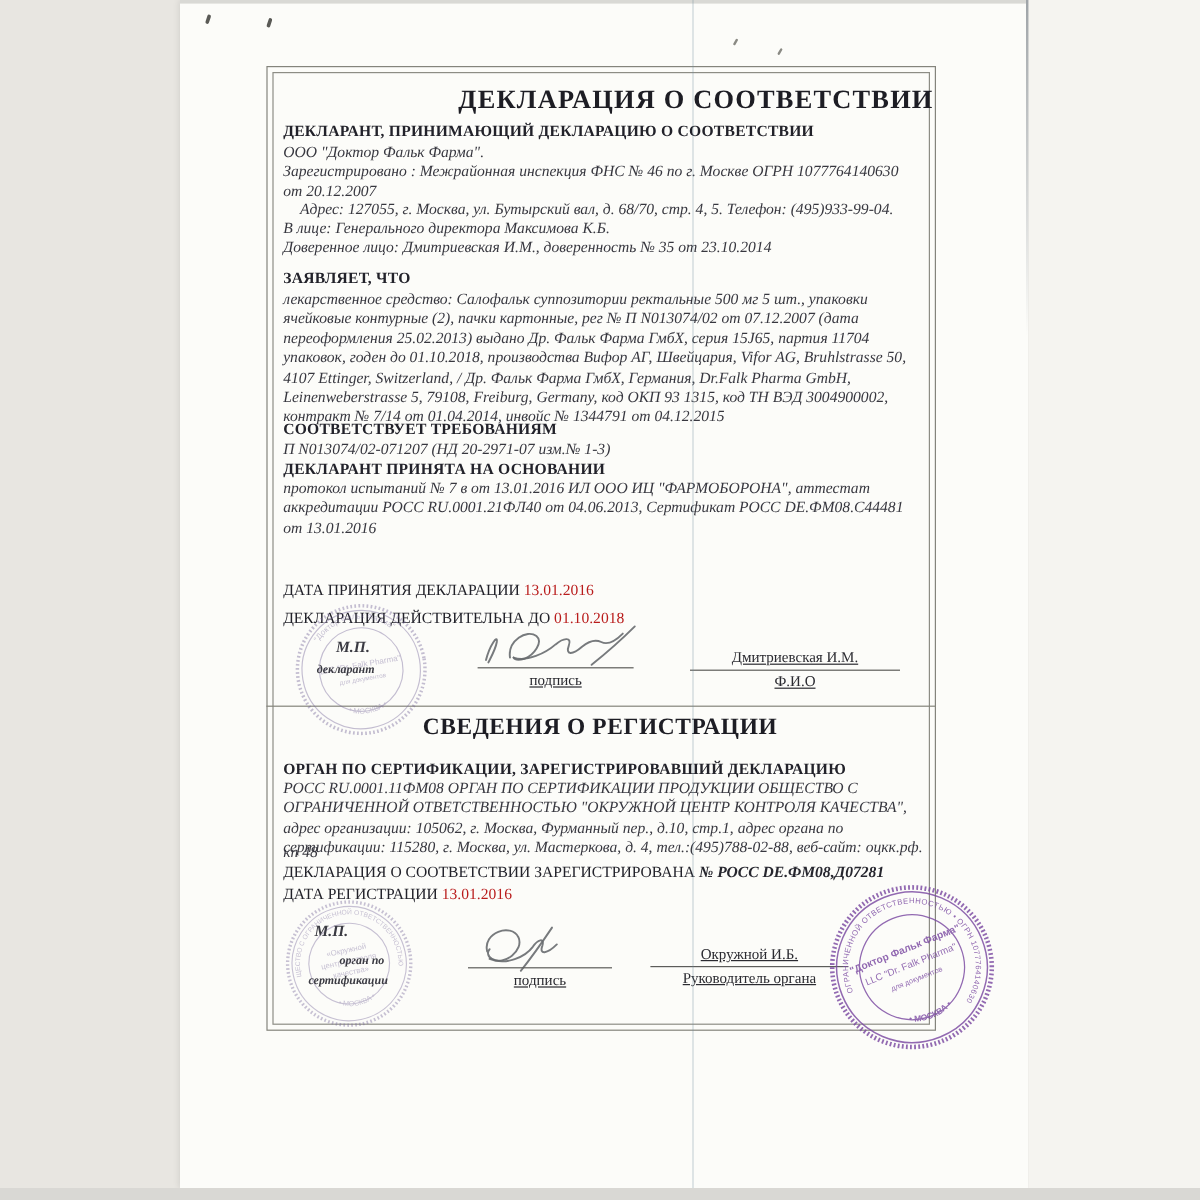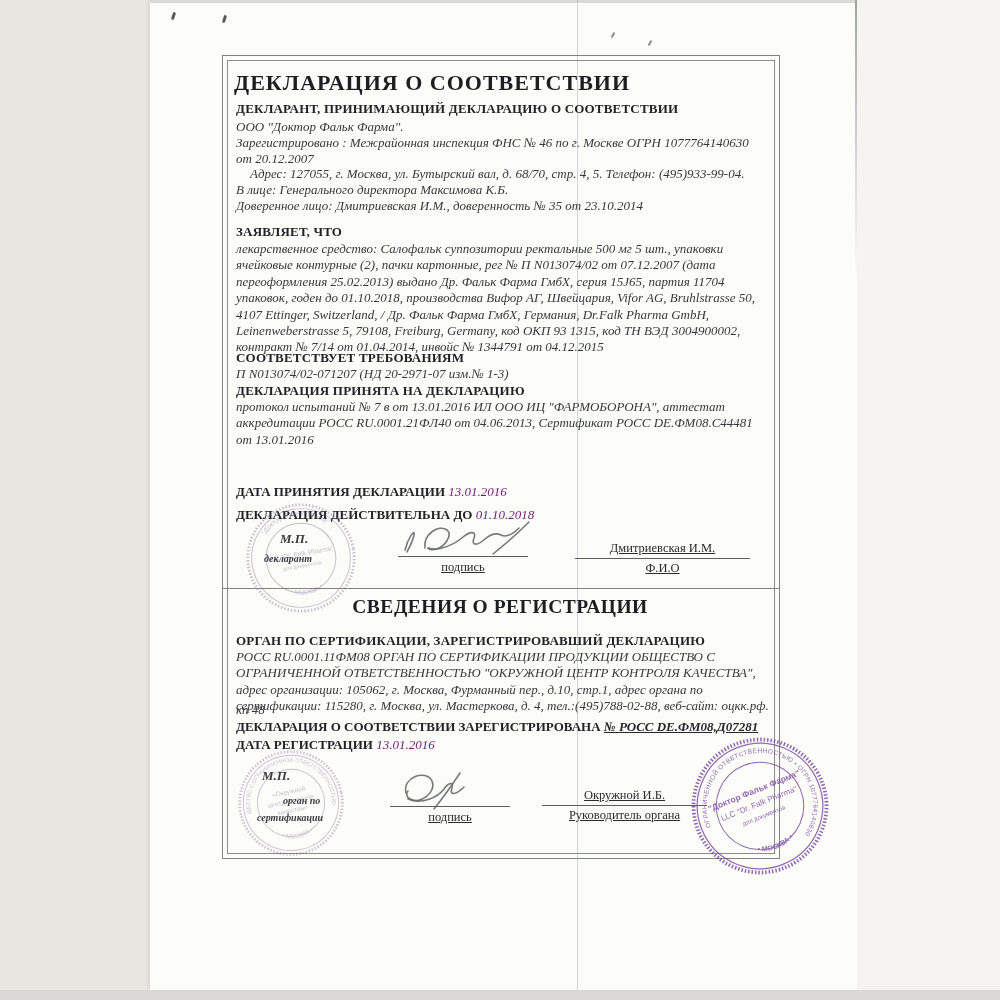--- a/index.html
+++ b/index.html
@@ -18,32 +18,32 @@
   .bg-bottom{left:0;top:990px;width:1000px;height:10px;background:#d9d8d4;}
   .scan-top{left:150px;top:0;width:706px;height:3px;background:#c2c1bc;opacity:.6;}
   .paper-edge-right{left:855px;top:0;width:2px;height:280px;
     background:linear-gradient(#9fa4a8,rgba(160,165,170,0));}
   .fold-line{left:577px;top:0;width:1px;height:990px;background:rgba(110,140,155,.35);}
 
   .box-outer{left:222px;top:55px;width:556px;height:802px;border:1px solid #84847c;}
   .box-inner{left:227px;top:60px;width:546px;height:792px;border:1px solid #8d8d85;}
   .divider{left:222px;top:588px;width:558px;height:1px;background:#84847c;}
 
-  .title{left:222px;top:70px;width:556px;text-align:left;
-    font-size:22px;font-weight:bold;letter-spacing:1px;color:#1d1d24;padding-left:12px;}
+  .title{left:222px;top:70px;width:556px;text-align:right;
+    font-size:22px;font-weight:bold;letter-spacing:1px;color:#1d1d24;}
   .reg-title{left:222px;top:596px;width:556px;text-align:center;
     font-size:19.5px;font-weight:bold;letter-spacing:.5px;color:#1d1d24;}
 
   .h{font-size:13px;font-weight:bold;color:#22222a;letter-spacing:.2px;}
   .it{font-size:13px;font-style:italic;color:#37373f;line-height:16.4px;}
   .blk{width:530px;}
   .lbl-line{font-size:13px;color:#22222a;}
-  .lbl-line .b{font-weight:bold;}
-  .lbl-line .v{font-style:italic;color:#701a75;}
-  .lbl-line .vb{font-style:italic;font-weight:bold;color:#26262e;text-decoration:underline;}
+  .lbl-line .b{font-weight:normal;}
+  .lbl-line .v{color:#b91c1c;}
+  .lbl-line .vb{font-style:italic;font-weight:bold;color:#26262e;}
 
   .sigline{height:1px;background:#5c5c5a;}
   .under-label{font-size:12.5px;color:#2b2b31;text-align:center;text-decoration:underline;}
   .mp{font-size:13px;font-weight:bold;font-style:italic;color:#3a3a42;}
   .rolelbl{font-size:10px;font-weight:bold;font-style:italic;color:#3a3a42;}
 
   .speck{width:3px;height:8px;background:#5a5a56;border-radius:2px;transform:rotate(18deg);}
   .speck2{width:2px;height:6px;background:#8a8a84;border-radius:2px;transform:rotate(30deg);}
 
   svg{overflow:visible;}
@@ -75,21 +75,21 @@
 <div class="abs it blk" style="left:236px;top:166px;margin-left:14px;">Адрес: 127055, г. Москва, ул. Бутырский вал, д. 68/70, стр. 4, 5. Телефон: (495)933-99-04.</div>
 <div class="abs it blk" style="left:236px;top:182px;">В лице: Генерального директора Максимова К.Б.</div>
 <div class="abs it blk" style="left:236px;top:198px;">Доверенное лицо: Дмитриевская И.М., доверенность № 35 от 23.10.2014</div>
 
 <div class="abs h" style="left:236px;top:224px;">ЗАЯВЛЯЕТ, ЧТО</div>
 <div class="abs it blk" style="left:236px;top:241px;">лекарственное средство: Салофальк суппозитории ректальные 500 мг 5 шт., упаковки ячейковые контурные (2), пачки картонные, рег № П N013074/02 от 07.12.2007 (дата переоформления 25.02.2013) выдано Др. Фальк Фарма ГмбХ, серия 15J65, партия 11704 упаковок, годен до 01.10.2018, производства Вифор АГ, Швейцария, Vifor AG, Bruhlstrasse 50, 4107 Ettinger, Switzerland, / Др. Фальк Фарма ГмбХ, Германия, Dr.Falk Pharma GmbH, Leinenweberstrasse 5, 79108, Freiburg, Germany, код ОКП 93 1315, код ТН ВЭД 3004900002, контракт № 7/14 от 01.04.2014, инвойс № 1344791 от 04.12.2015</div>
 
 <div class="abs h" style="left:236px;top:350px;">СООТВЕТСТВУЕТ ТРЕБОВАНИЯМ</div>
 <div class="abs it blk" style="left:236px;top:366px;">П N013074/02-071207 (НД 20-2971-07 изм.№ 1-3)</div>
 
-<div class="abs h" style="left:236px;top:383px;">ДЕКЛАРАЦИЯ ПРИНЯТА НА ДЕКЛАРАЦИЮ</div>
+<div class="abs h" style="left:236px;top:383px;">ДЕКЛАРАНТ ПРИНЯТА НА ОСНОВАНИИ</div>
 <div class="abs it blk" style="left:236px;top:399px;">протокол испытаний № 7 в от 13.01.2016 ИЛ ООО ИЦ "ФАРМОБОРОНА", аттестат аккредитации РОСС RU.0001.21ФЛ40 от 04.06.2013, Сертификат РОСС DE.ФМ08.С44481 от 13.01.2016</div>
 
 <div class="abs lbl-line" style="left:236px;top:484px;">
   <span class="b">ДАТА ПРИНЯТИЯ ДЕКЛАРАЦИИ</span>
   <span class="v">13.01.2016</span>
 </div>
 <div class="abs lbl-line" style="left:236px;top:507px;">
   <span class="b">ДЕКЛАРАЦИЯ ДЕЙСТВИТЕЛЬНА ДО</span>
   <span class="v">01.10.2018</span>
 </div>

